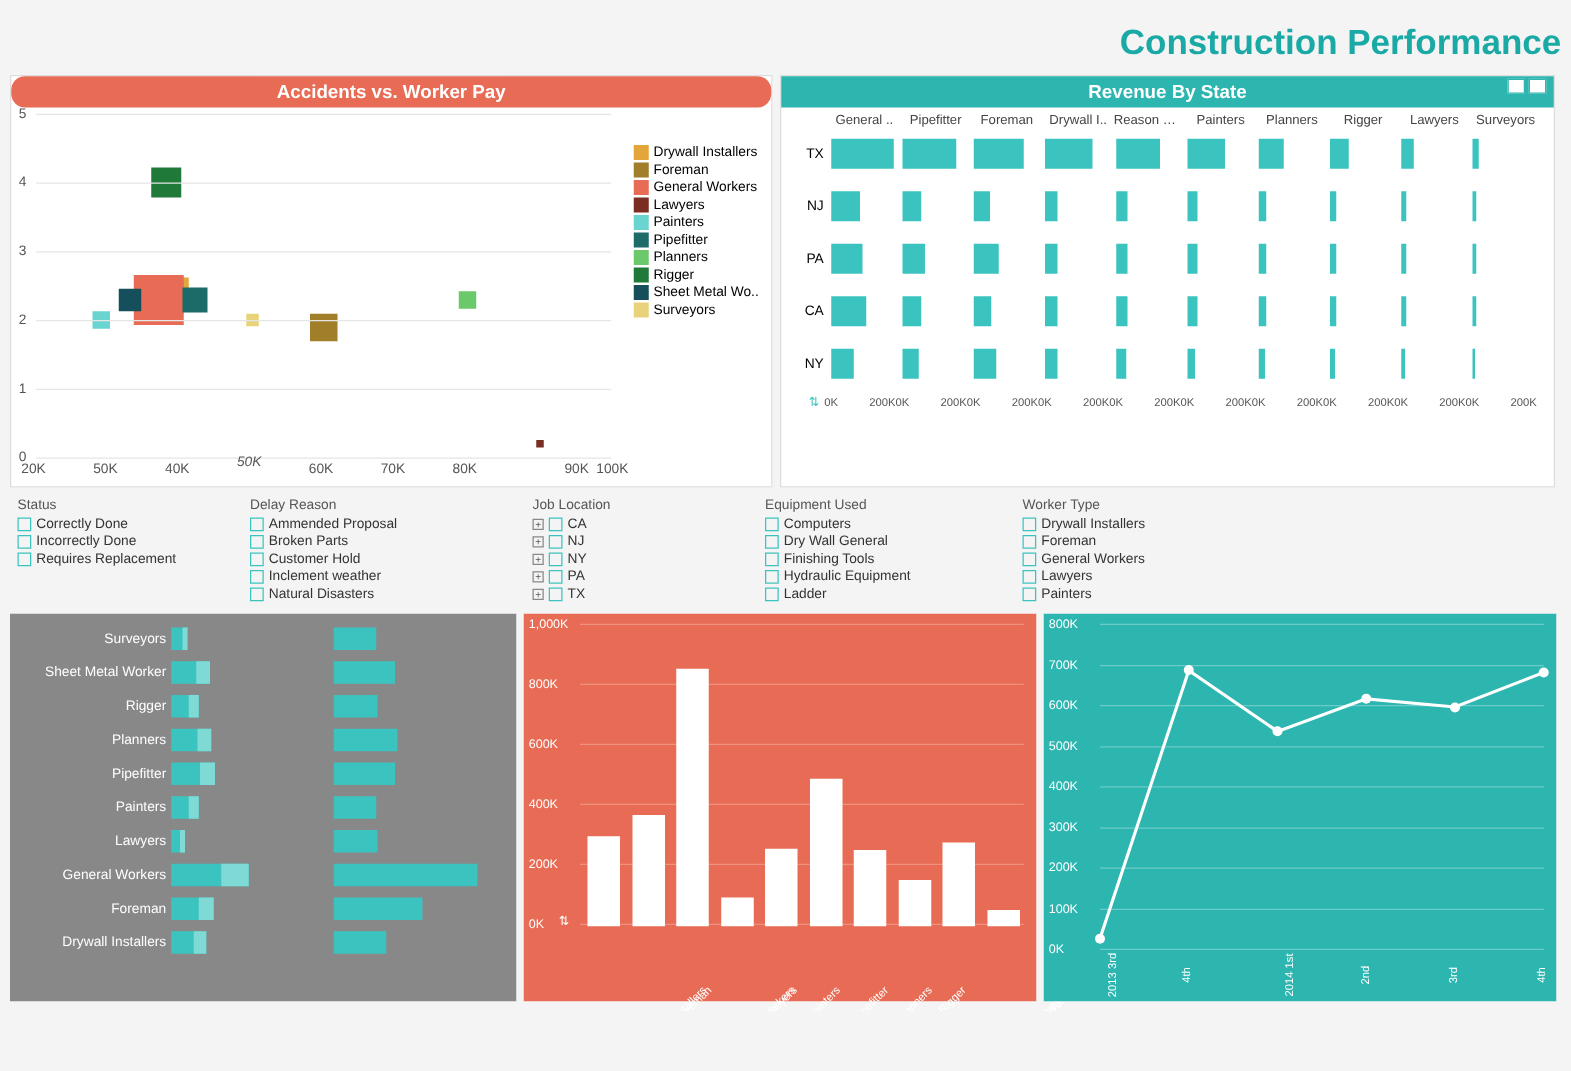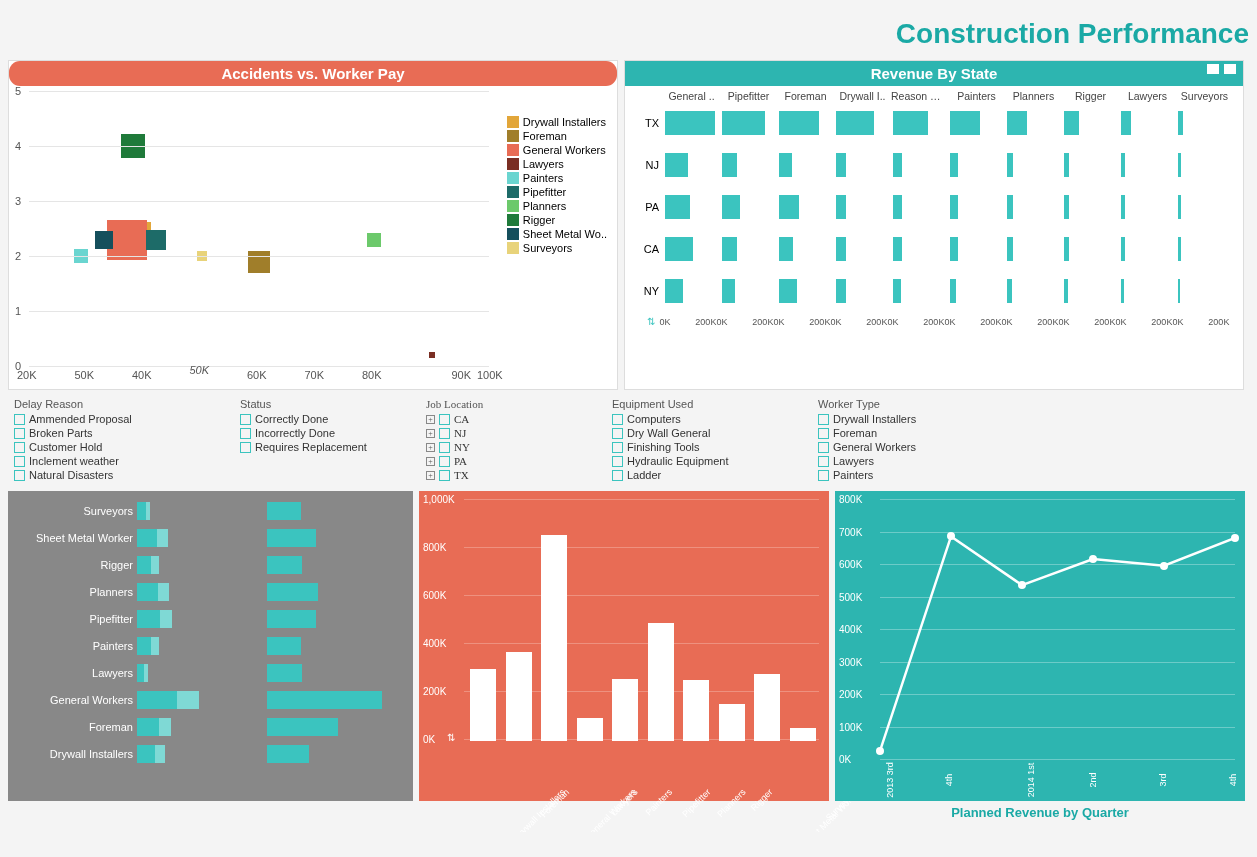--- a/index.html
+++ b/index.html
@@ -392,20 +392,37 @@
                 <span>0K</span>
                 <span>200K</span>
               </div>
             </div>
         </div>
       </div>
     </div>
   </div>
 
   <div class="filters-row">
+    <div class="filter-block" style="width:180px;">
+      <div class="filter-title">Status</div>
+      <div id="status-items">
+          <div class="filter-item">
+            <div class="chk"></div>
+            <span>Correctly Done</span>
+          </div>
+          <div class="filter-item">
+            <div class="chk"></div>
+            <span>Incorrectly Done</span>
+          </div>
+          <div class="filter-item">
+            <div class="chk"></div>
+            <span>Requires Replacement</span>
+          </div>
+        </div>
+    </div>
     <div class="filter-block" style="width:220px;">
       <div class="filter-title">Delay Reason</div>
       <div id="delay-items">
           <div class="filter-item">
             <div class="chk"></div>
             <span>Ammended Proposal</span>
           </div>
           <div class="filter-item">
             <div class="chk"></div>
             <span>Broken Parts</span>
@@ -418,37 +435,20 @@
             <div class="chk"></div>
             <span>Inclement weather</span>
           </div>
           <div class="filter-item">
             <div class="chk"></div>
             <span>Natural Disasters</span>
           </div>
         </div>
     </div>
     <div class="filter-block" style="width:180px;">
-      <div class="filter-title">Status</div>
-      <div id="status-items">
-          <div class="filter-item">
-            <div class="chk"></div>
-            <span>Correctly Done</span>
-          </div>
-          <div class="filter-item">
-            <div class="chk"></div>
-            <span>Incorrectly Done</span>
-          </div>
-          <div class="filter-item">
-            <div class="chk"></div>
-            <span>Requires Replacement</span>
-          </div>
-        </div>
-    </div>
-    <div class="filter-block" style="width:180px;font-family:Liberation Serif, serif;">
       <div class="filter-title">Job Location</div>
       <div id="jobloc-items">
           <div class="filter-item">
             <div class="expander">+</div>
             <div class="chk"></div>
             <span>CA</span>
           </div>
           <div class="filter-item">
             <div class="expander">+</div>
             <div class="chk"></div>
@@ -708,16 +708,15 @@
           </div>
         <div id="line-xlabels">
             <div class="line-x-lbl" style="left: 37px; bottom: 16px;">2013 3rd</div>
             <div class="line-x-lbl" style="left: 108px; bottom: 16px;">4th</div>
             <div class="line-x-lbl" style="left: 179px; bottom: 16px;">2014 1st</div>
             <div class="line-x-lbl" style="left: 250px; bottom: 16px;">2nd</div>
             <div class="line-x-lbl" style="left: 321px; bottom: 16px;">3rd</div>
             <div class="line-x-lbl" style="left: 392px; bottom: 16px;">4th</div>
           </div>
       </div>
-      <div class="bot-caption">Planned Revenue by Quarter</div>
     </div>
   </div>
 </div>
 
 </body></html>

